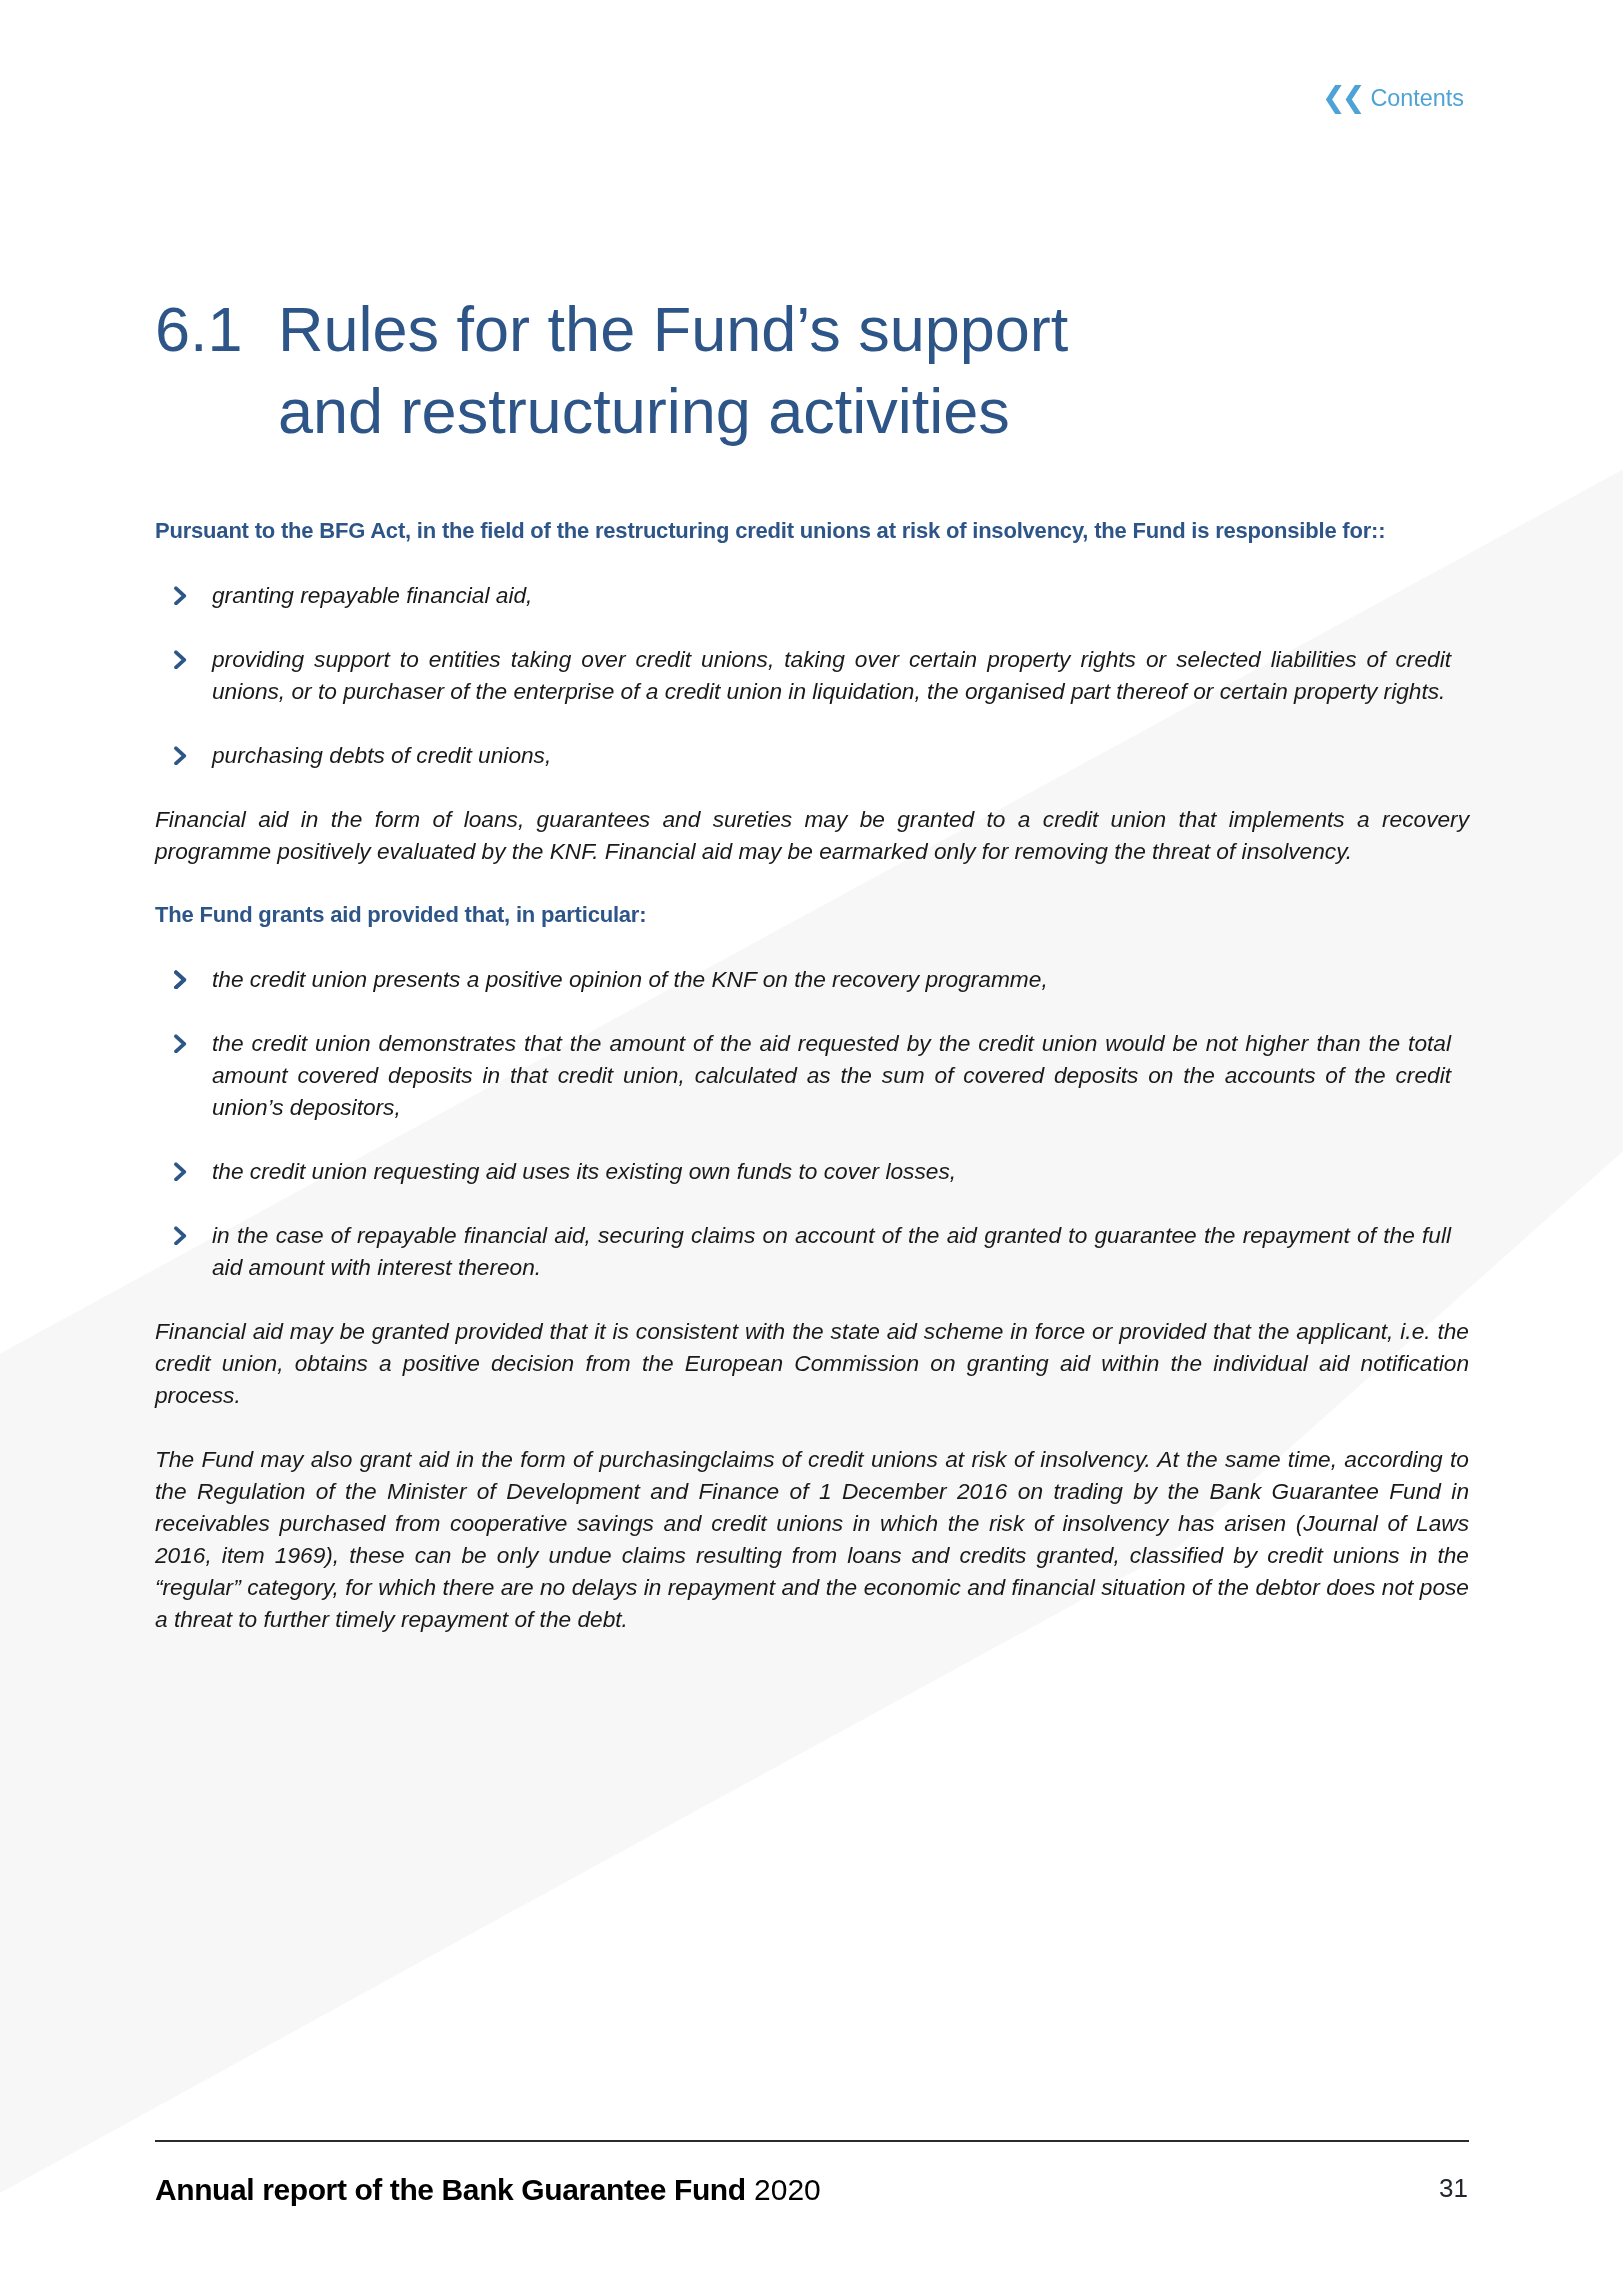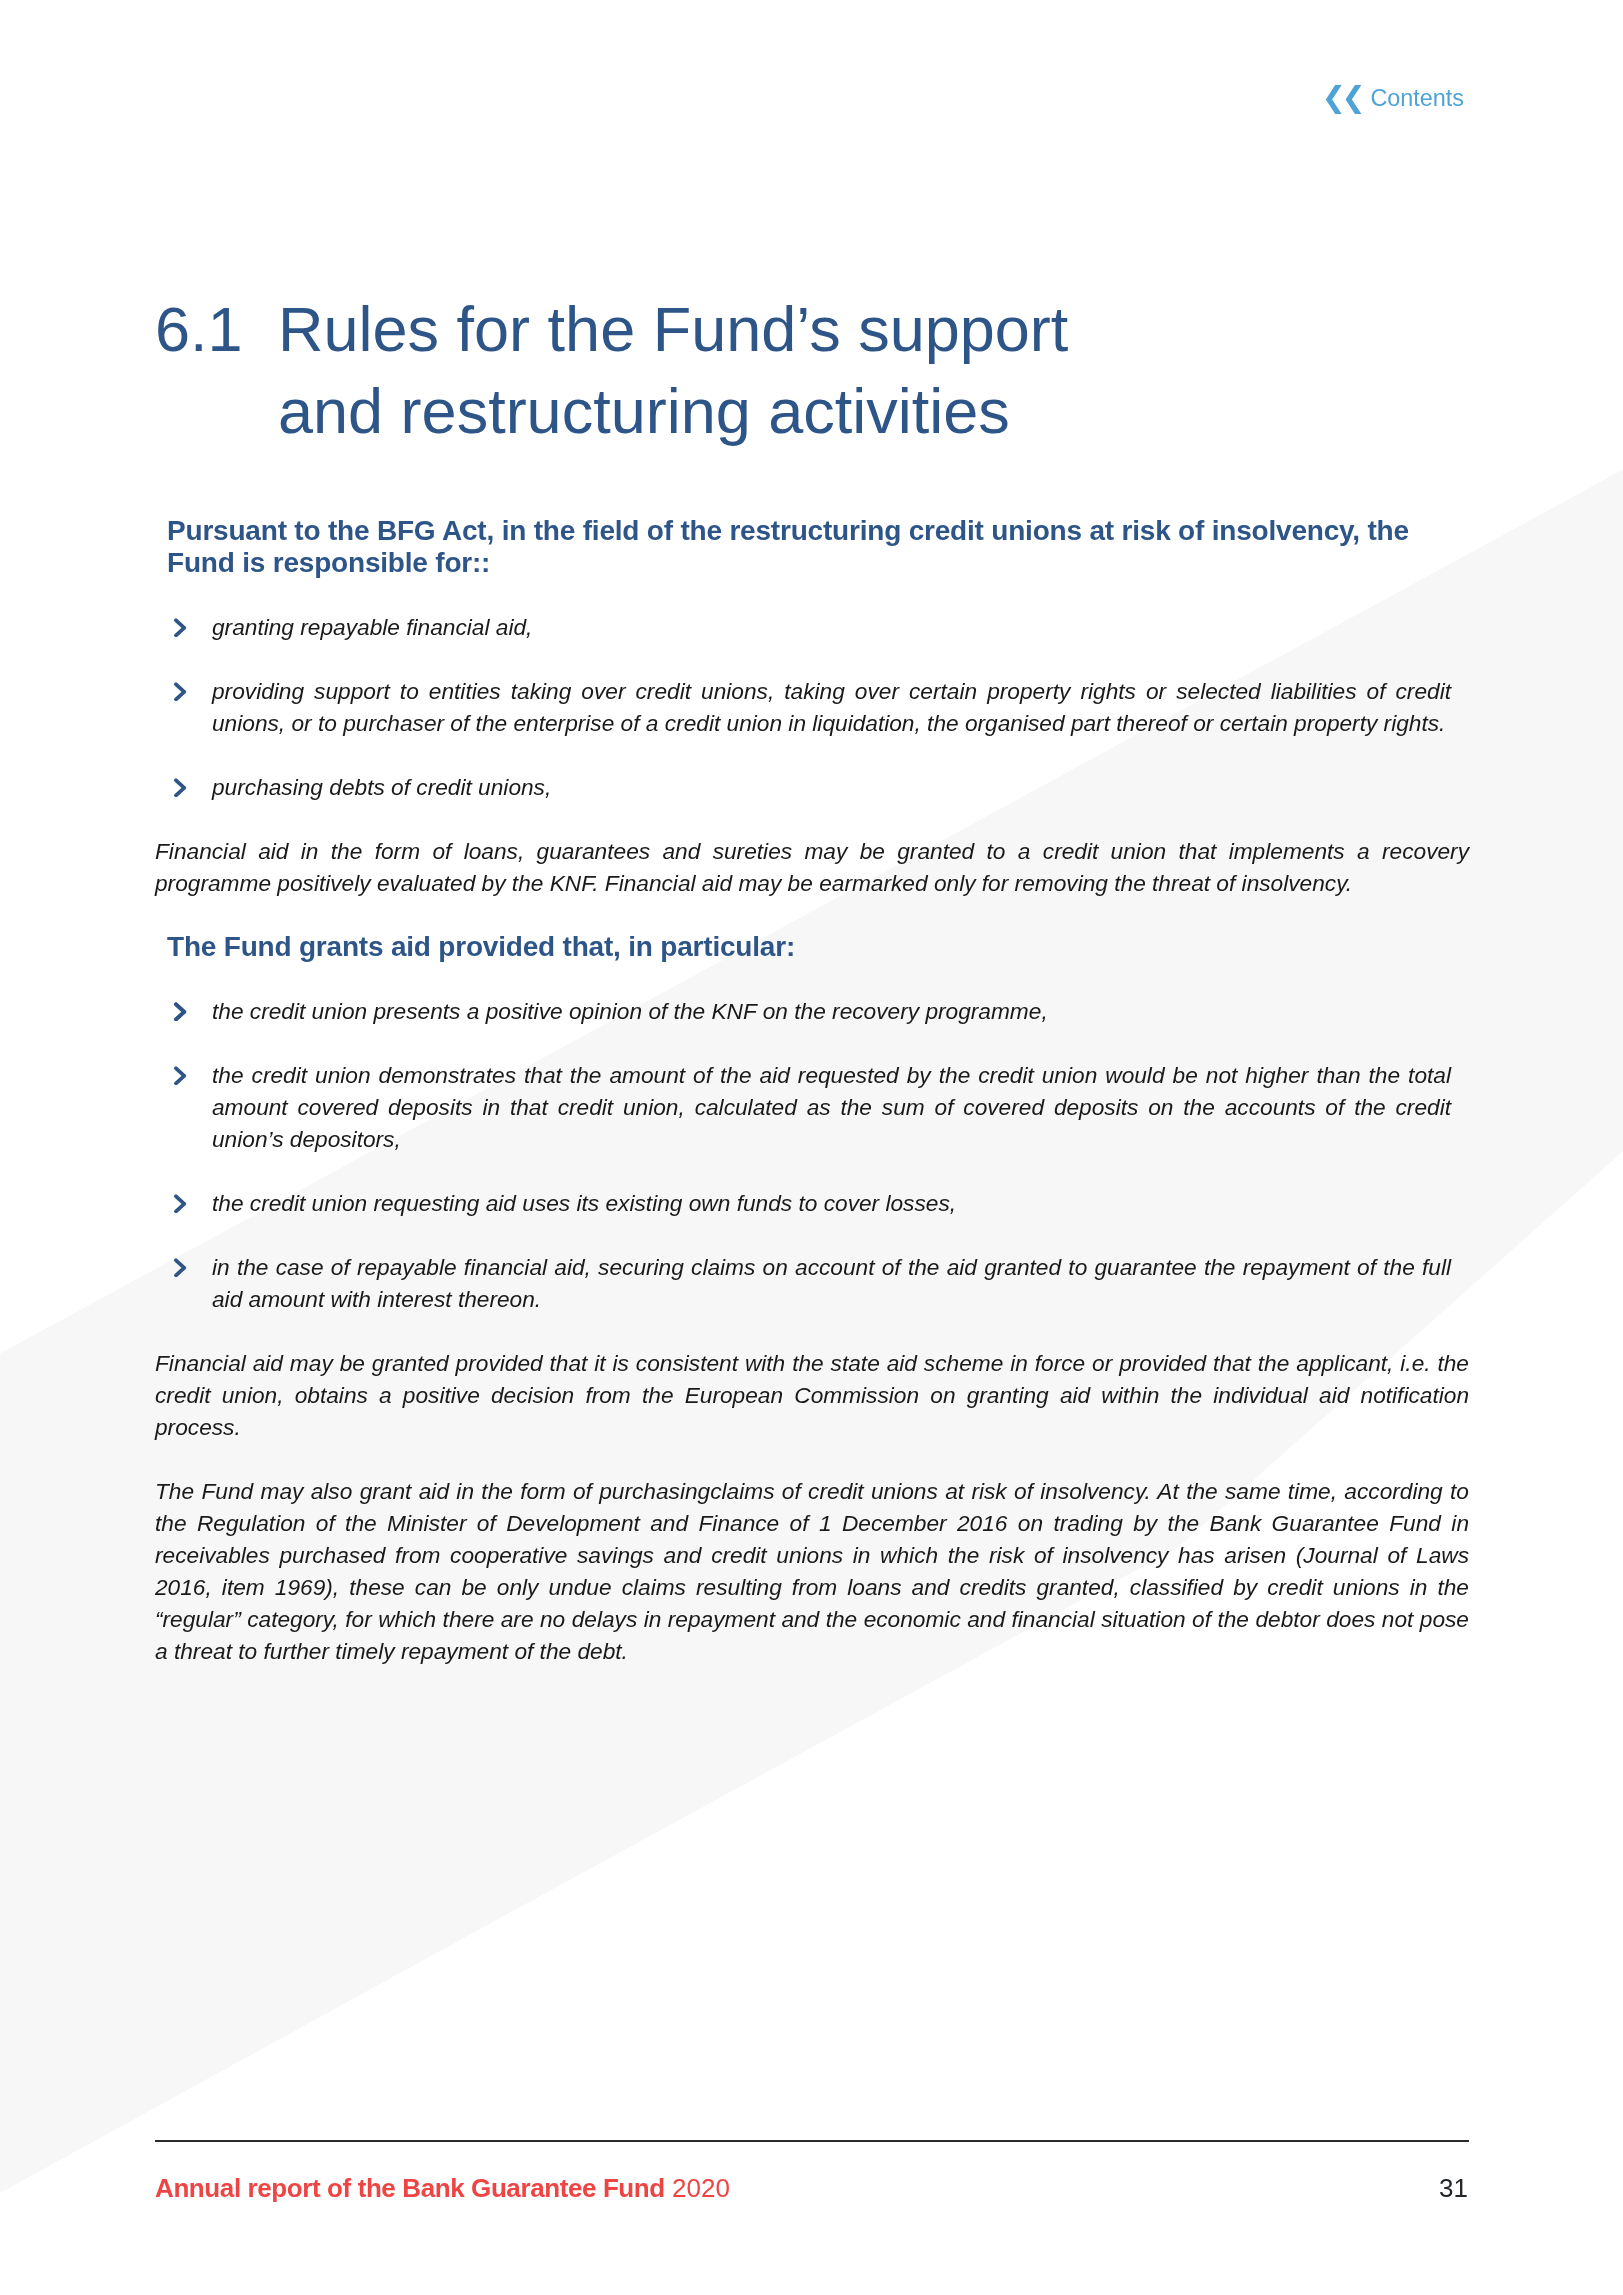--- a/index.html
+++ b/index.html
@@ -26,38 +26,38 @@
   }
   .title .num { width: 123px; flex: none; }
   .title .txt { display: block; }
   .title .txt span { display: block; }
 
   .content {
     position: absolute; left: 155px; top: 515px; width: 1314px;
     font-size: 22.7px; line-height: 32px;
   }
   .lead {
-    color: #2e5588; font-weight: bold; font-size: 28px; margin: 0 0 32px 12px;
+    color: #2e5588; font-weight: bold; font-size: 22px; margin: 0 0 32px 0;
     letter-spacing: -0.2px;
   }
   ul.bullets { list-style: none; margin: 18px; padding: 0; font-style: italic; }
   ul.bullets li {
     position: relative; padding-left: 39px; margin-bottom: 32px; text-align: justify;
   }
   ul.bullets li .bullet-icon {
     position: absolute; left: 0; top: 6.8px; width: 15px; height: 19.6px;
   }
   p.body { margin: 0 0 32px 0; text-align: justify; font-style: italic; }
 
   .footer-rule {
     position: absolute; left: 155px; top: 2140px; width: 1314px; height: 2.3px;
     background: #2b2b2b;
   }
   .footer-left {
-    position: absolute; left: 155px; top: 2173px; font-size: 26px; color: #ef4444;
+    position: absolute; left: 155px; top: 2173px; font-size: 30px; color: #000000;
   }
   .footer-left b { font-weight: bold; letter-spacing: -0.4px; }
   .footer-page {
     position: absolute; right: 155px; top: 2173px; font-size: 26px; color: #23262b;
   }
 </style>
 </head>
 <body>
 
 <svg class="bg-shape" viewBox="0 0 2150 3040" width="1623" height="2295">

